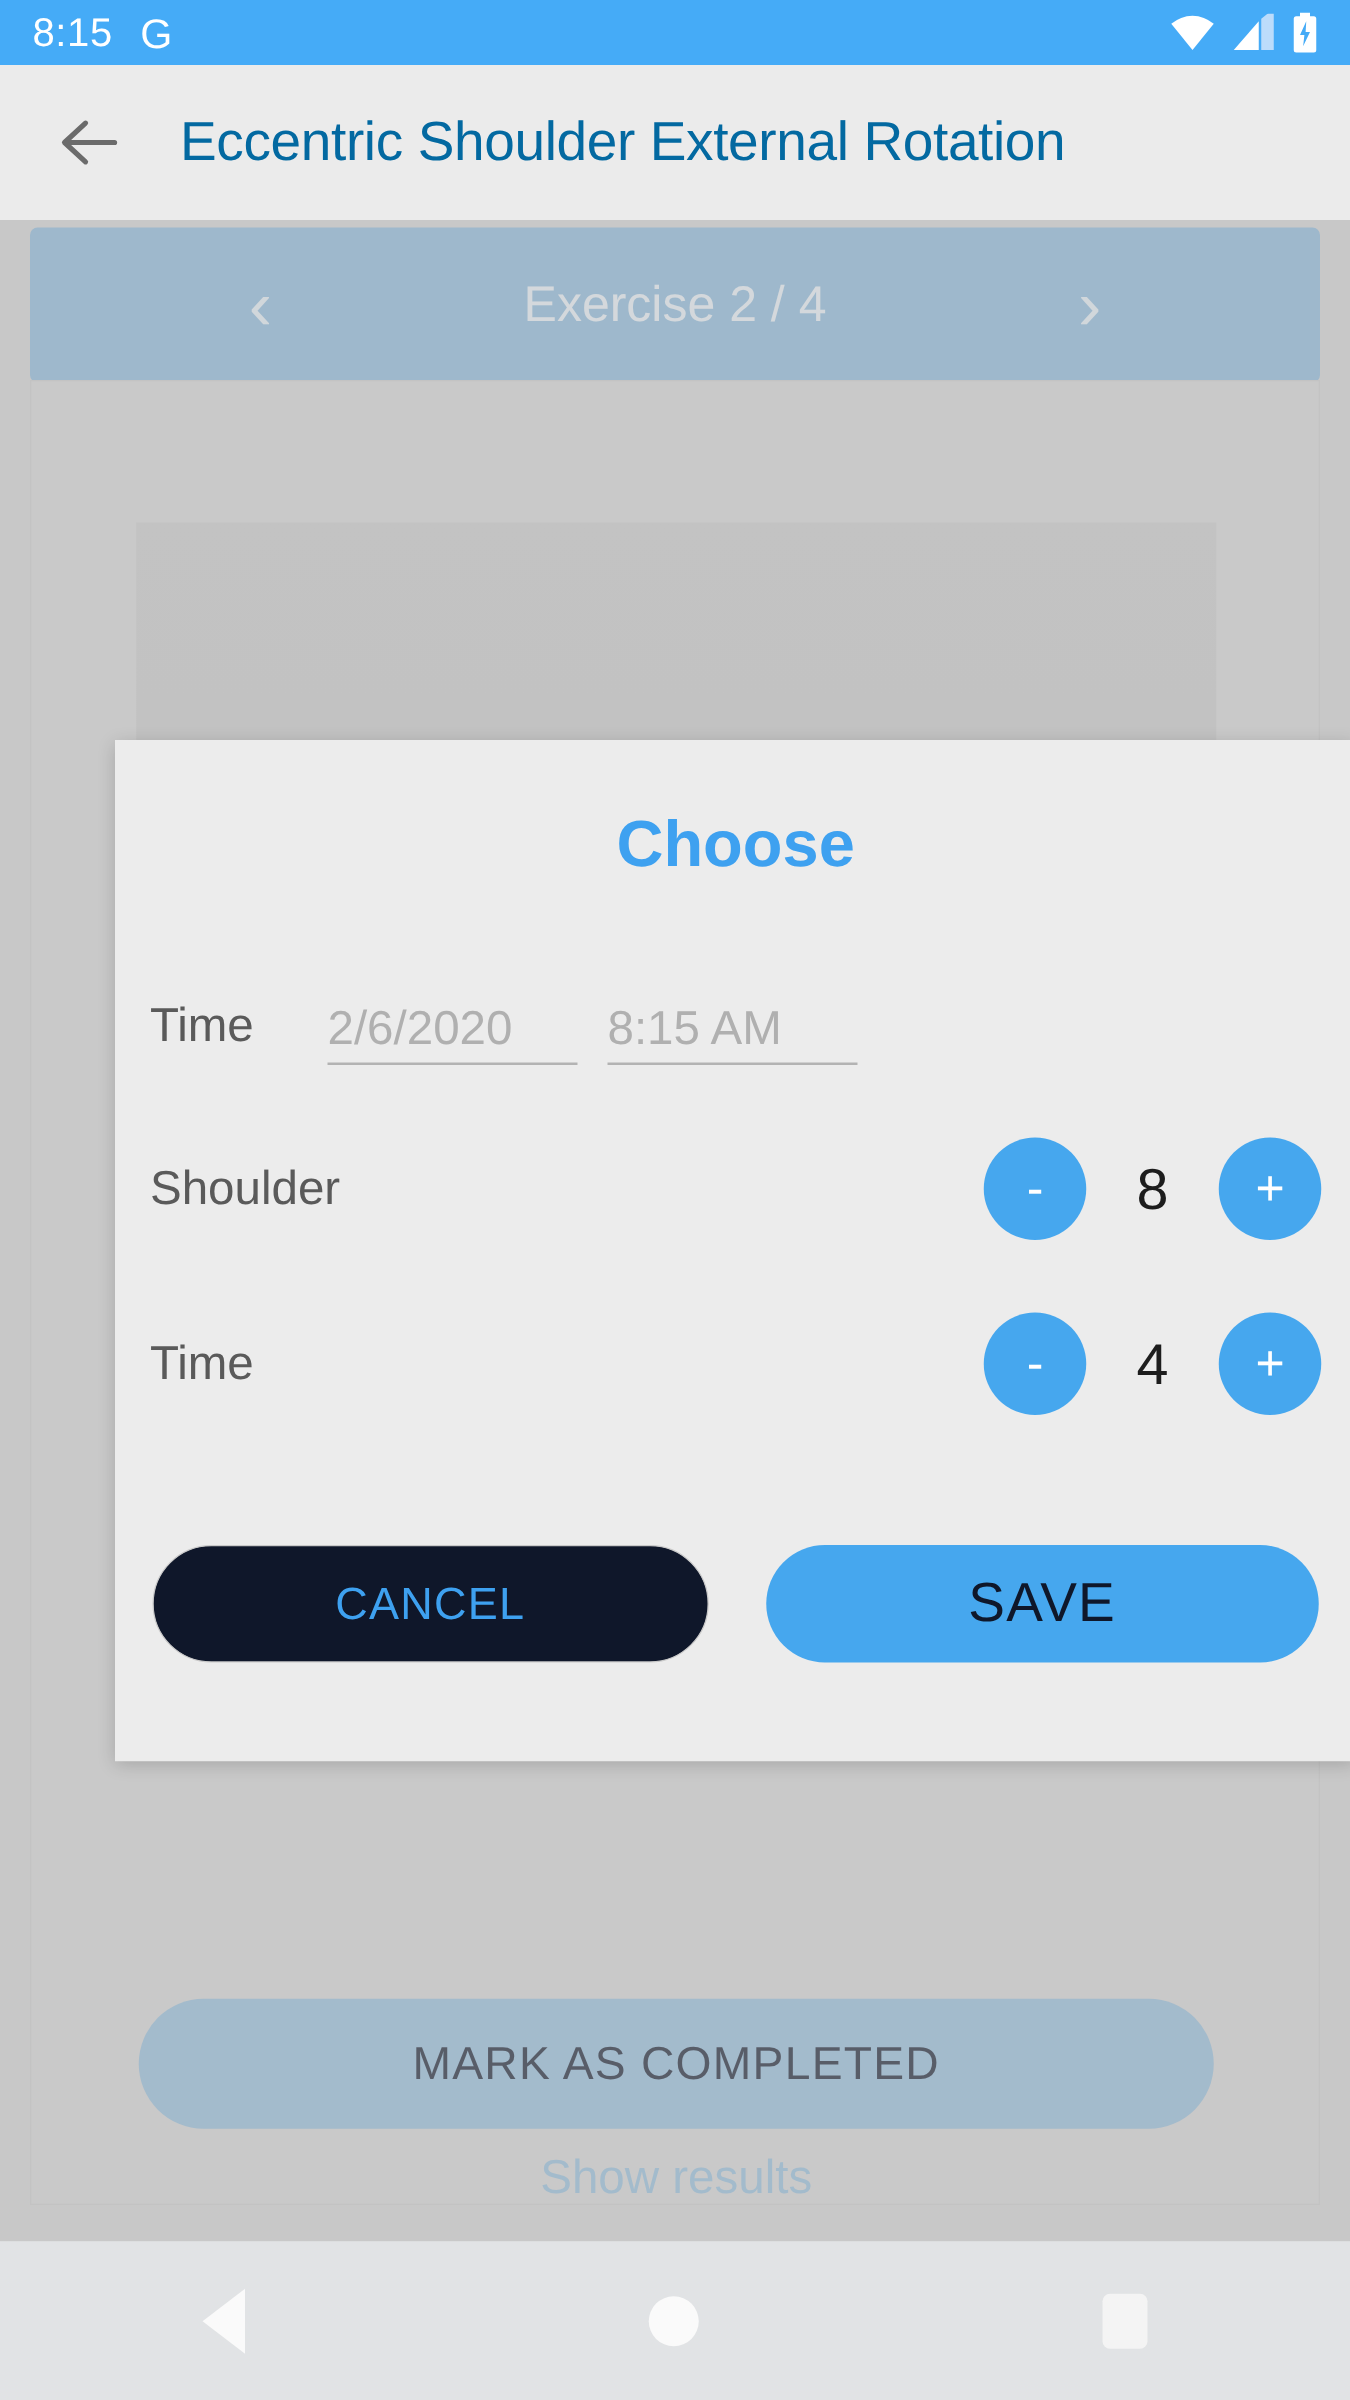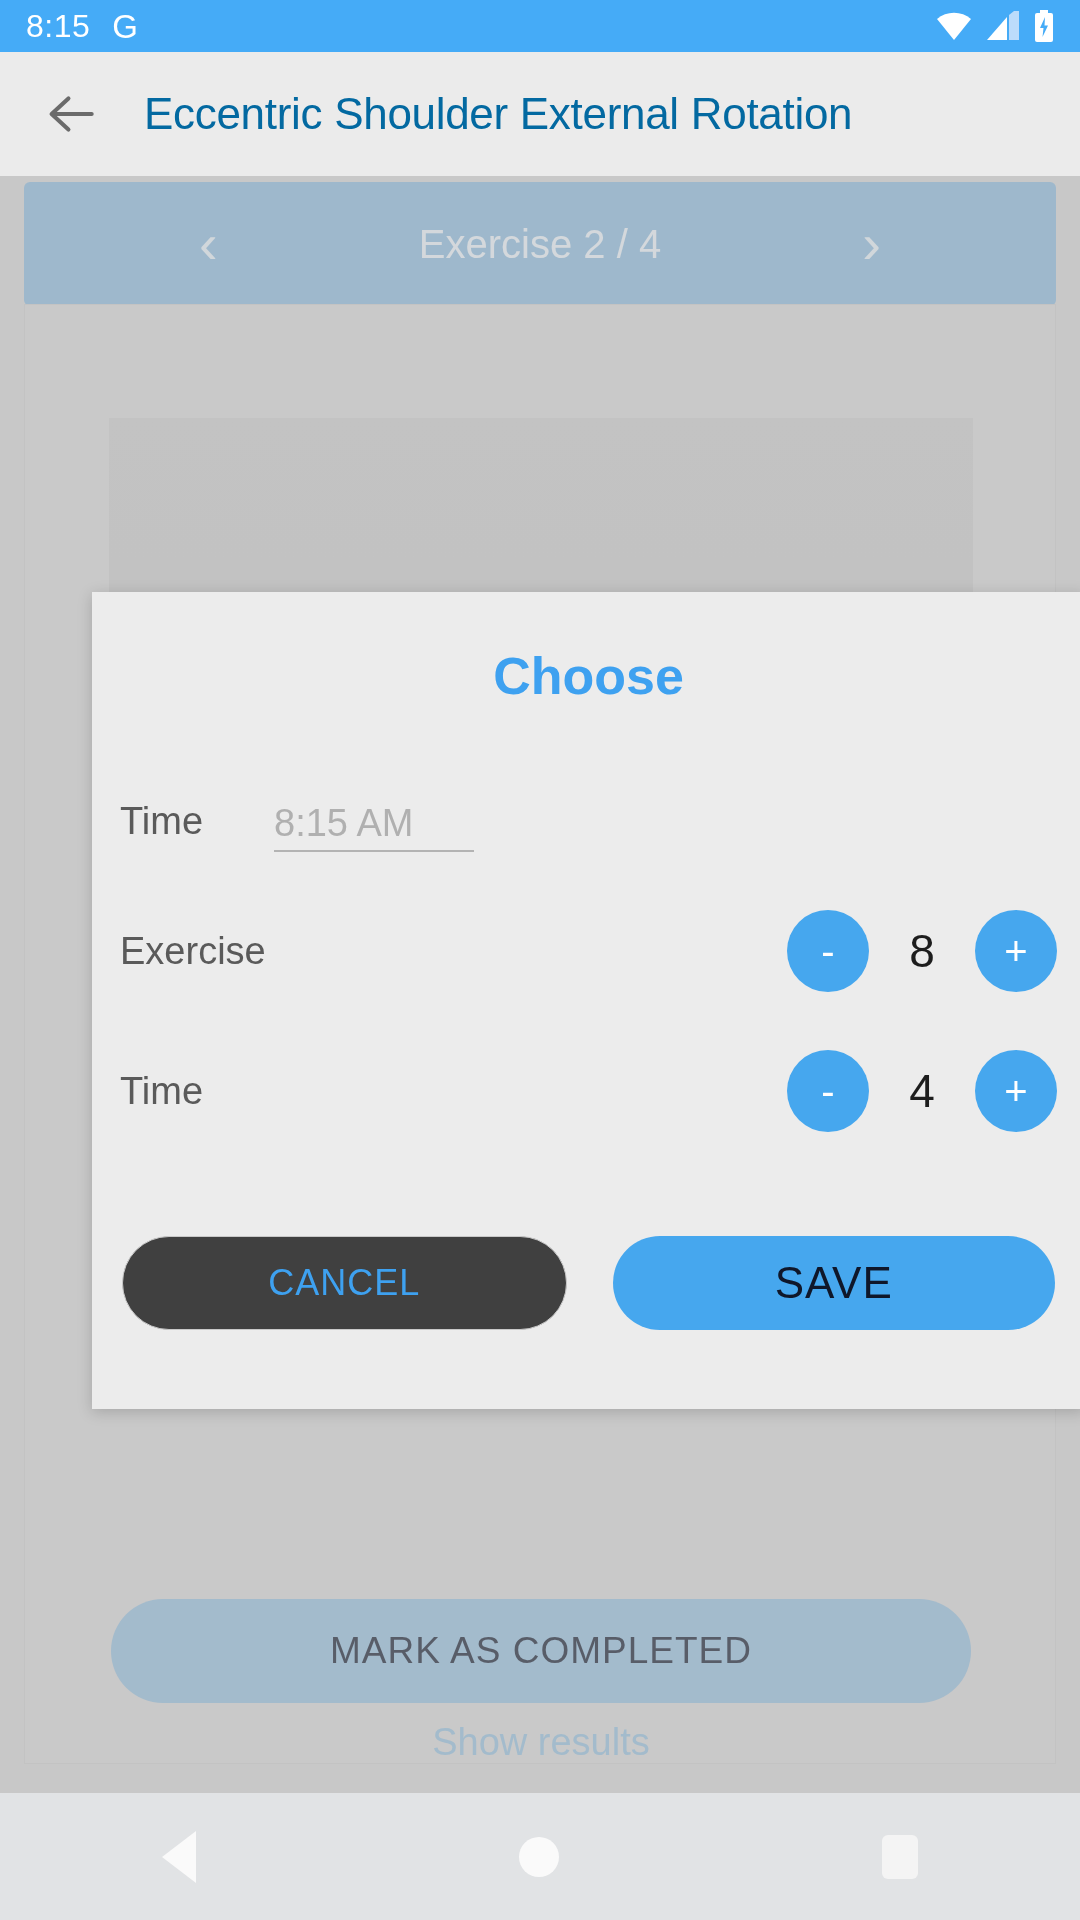--- a/index.html
+++ b/index.html
@@ -114,21 +114,21 @@
     color:#fff; font-size:40px; line-height:1; flex:0 0 auto;
   }
   .stepper-value{
     width:106px; text-align:center; color:#1d1d1d; font-size:46px; flex:0 0 auto;
   }
 
   
   .actions{ display:flex; margin-top:104px; padding:0 30px; gap:46px; }
   .btn-cancel{
     flex:1; height:94px; border-radius:47px; border:1px solid #c9c9c9;
-    background:#404040; color:#3ea1f0; font-size:36px; letter-spacing:1px;
+    background:#0f172a; color:#3ea1f0; font-size:36px; letter-spacing:1px;
     display:flex; align-items:center; justify-content:center;
   }
   .btn-save{
     flex:1; height:94px; border-radius:47px; background:#46a7ee;
     color:#0f172a; font-size:44px; letter-spacing:1px;
     display:flex; align-items:center; justify-content:center;
   }
 
   
   .nav-bar{
@@ -195,27 +195,30 @@
   </div>
 
   <div class="scrim"></div>
 
   <div class="dialog">
 
     <div class="dialog-title">Choose</div>
 
     <div class="row time-row">
       <div class="row-label">Time</div>
+      <div class="field field-date">
+        <span>2/6/2020</span>
+      </div>
       <div class="field field-time">
         <span>8:15 AM</span>
       </div>
     </div>
 
     <div class="row stepper-row">
-      <div class="row-label">Exercise</div>
+      <div class="row-label">Shoulder</div>
       <div class="circle-btn">-</div>
       <div class="stepper-value">8</div>
       <div class="circle-btn">+</div>
     </div>
 
     <div class="row stepper-row">
       <div class="row-label">Time</div>
       <div class="circle-btn">-</div>
       <div class="stepper-value">4</div>
       <div class="circle-btn">+</div>

